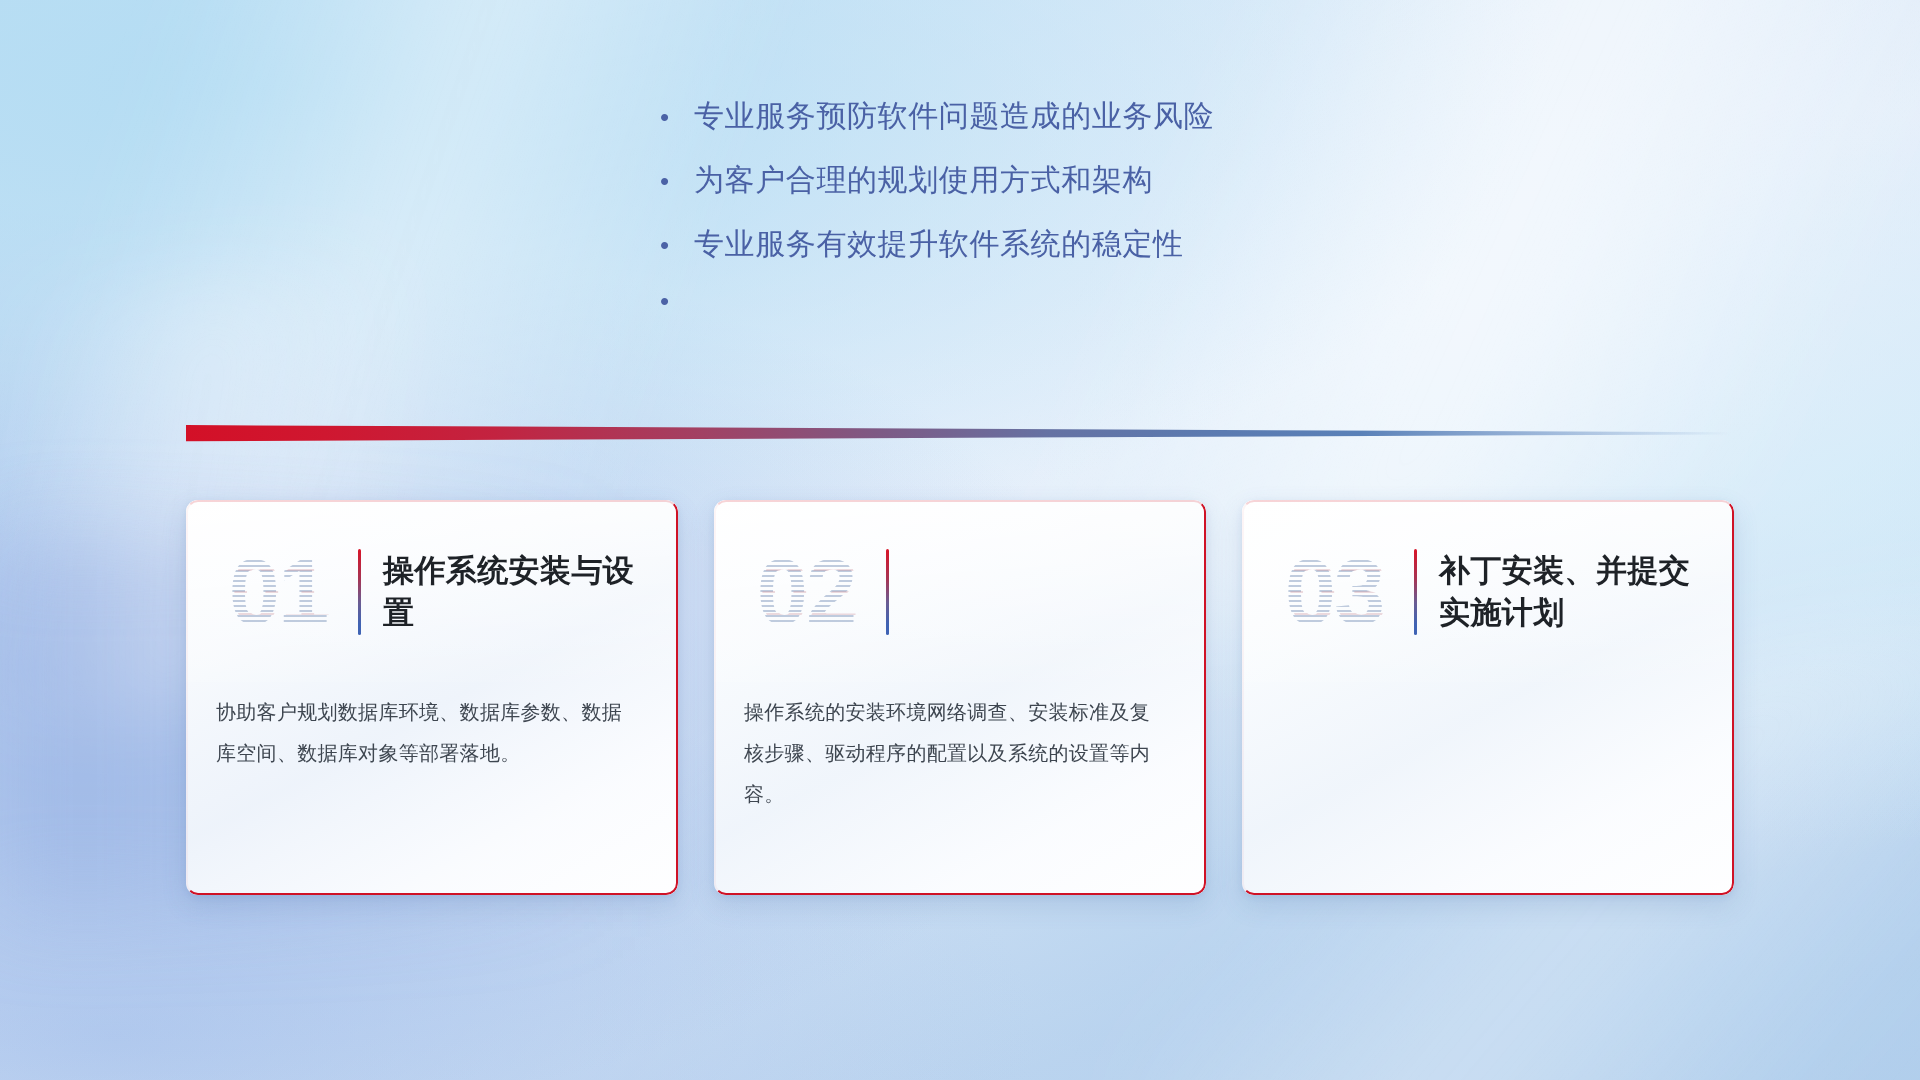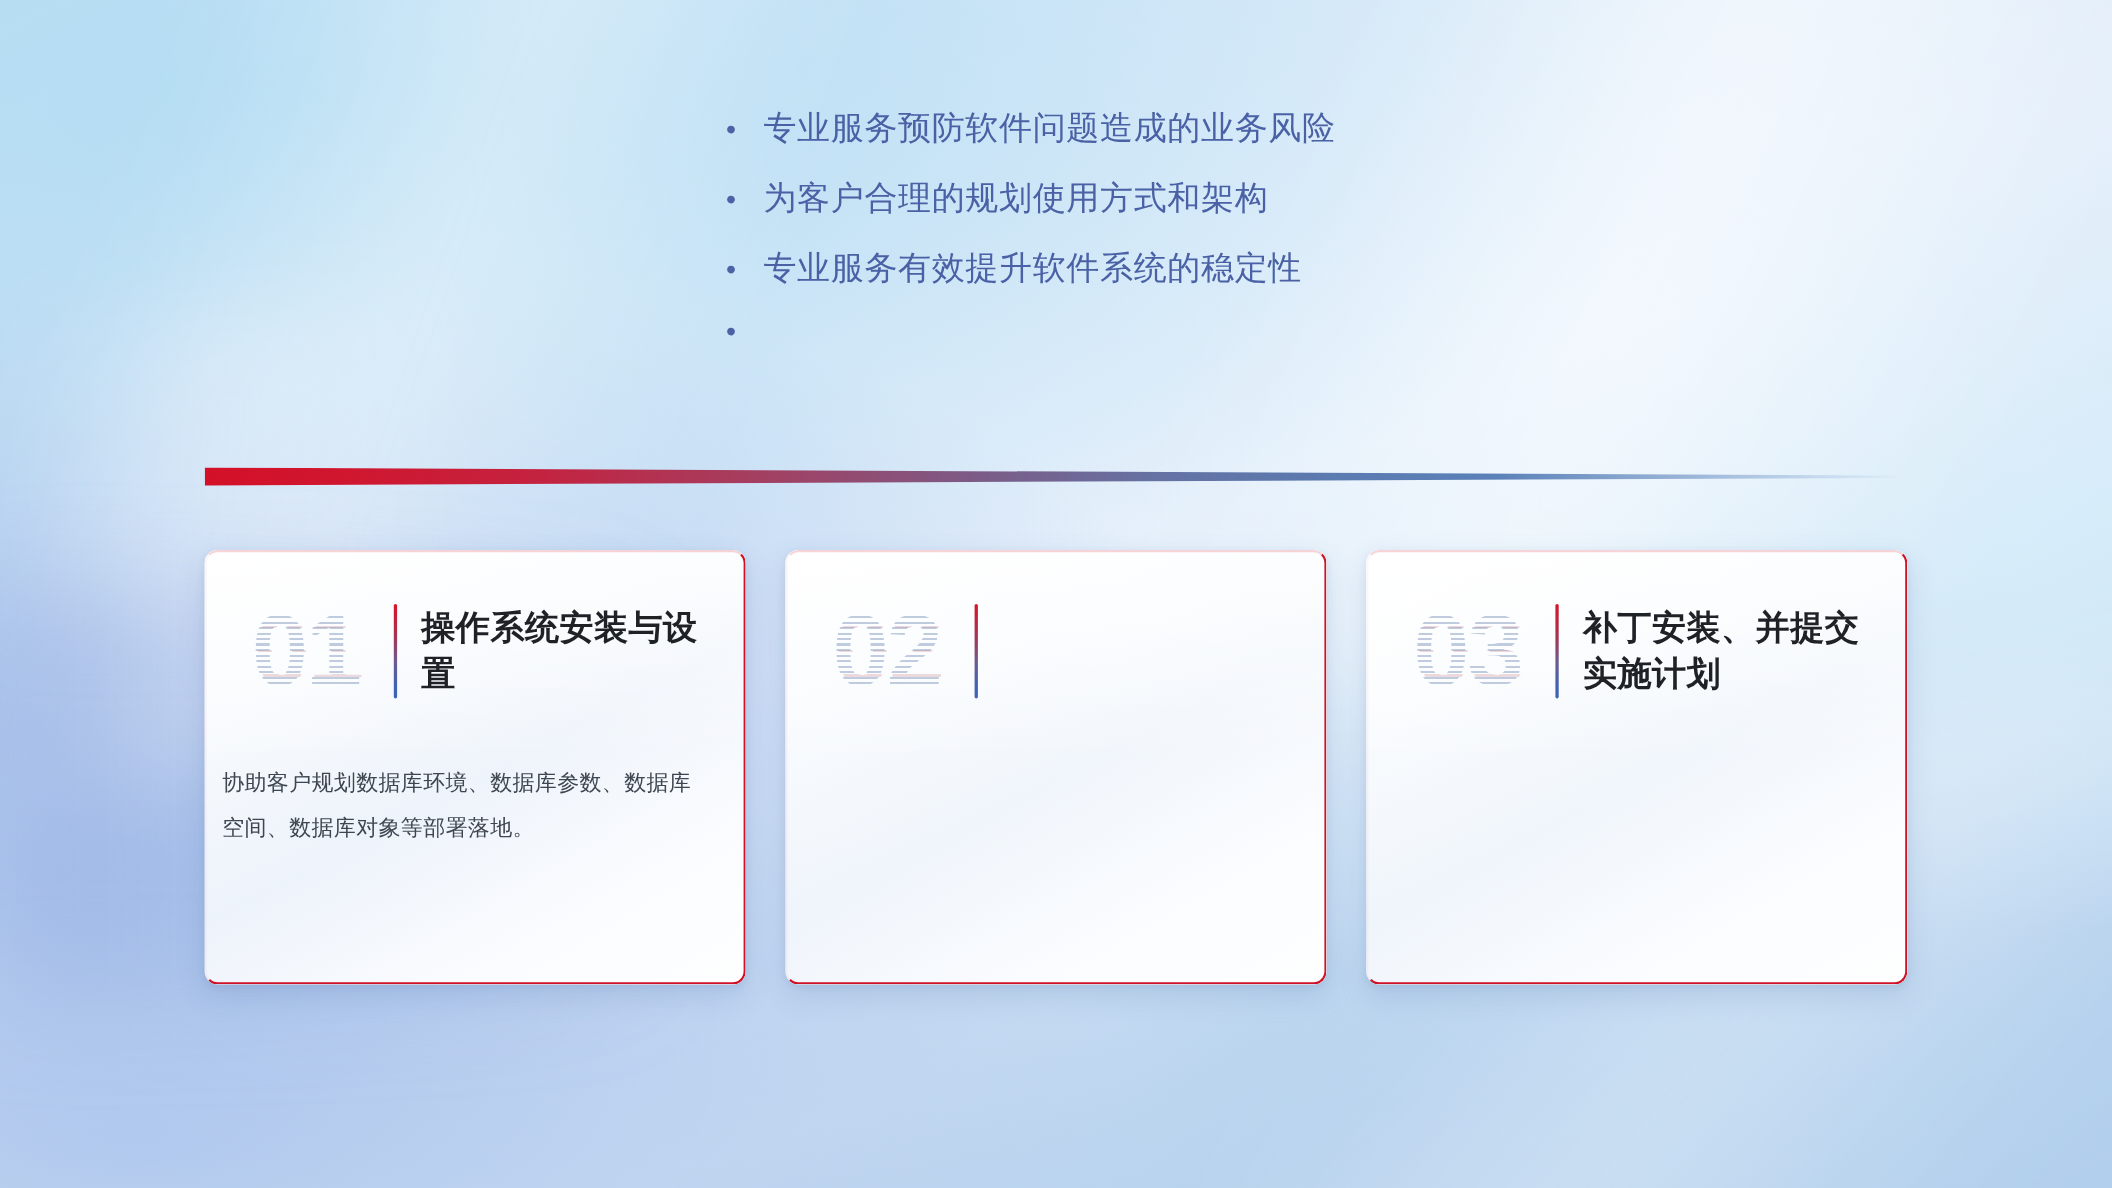--- a/index.html
+++ b/index.html
@@ -199,21 +199,21 @@
   .card-title {
     flex:1 1 auto;
     font-size:31px;
     font-weight:600;
     line-height:1.36;
     color:#1e2227;
     letter-spacing:0.4px;
   }
   .card-body {
     position:relative;
-    padding:42px 36px 0 16px;
+    padding:42px 36px 0 30px;
     font-size:20px;
     line-height:2.05;
     color:#3e4650;
     letter-spacing:0.3px;
   }
 </style>
 </head>
 <body>
 
 <div id="slide">
@@ -265,20 +265,21 @@
     <div class="card">
       <div class="card-sheen"></div>
       <div class="card-accent"></div>
       <div class="card-head">
         <div class="card-number">
           <div class="glyph">02</div>
           <div class="glyph tint">02</div>
         </div>
         <div class="card-bar"></div>
       </div>
+      <div class="card-body">操作系统的安装环境网络调查、安装标准及复核步骤、驱动程序的配置以及系统的设置等内容。</div>
     </div>
 
     <div class="card">
       <div class="card-sheen"></div>
       <div class="card-accent"></div>
       <div class="card-head">
         <div class="card-number">
           <div class="glyph">03</div>
           <div class="glyph tint">03</div>
         </div>

